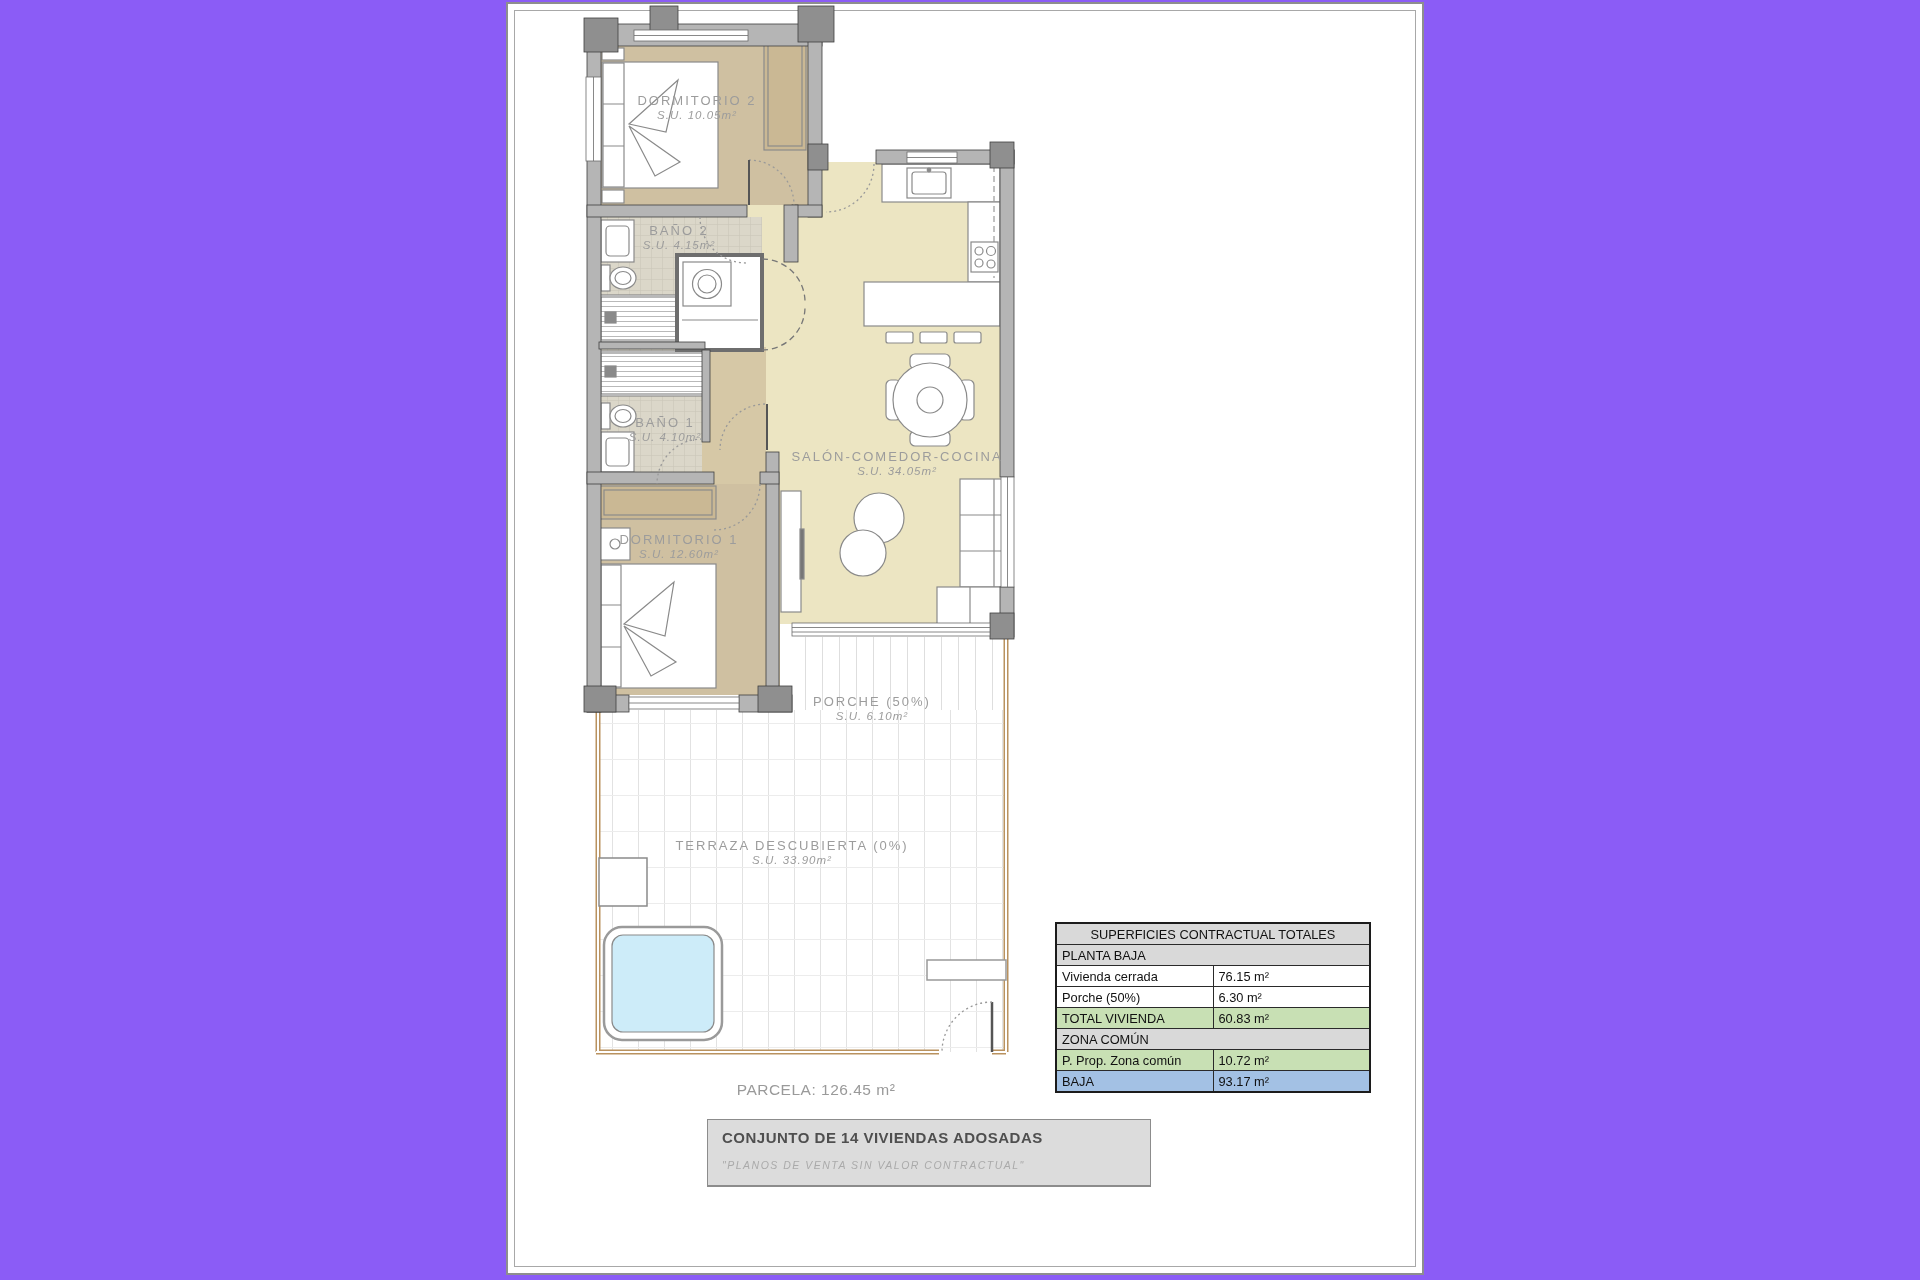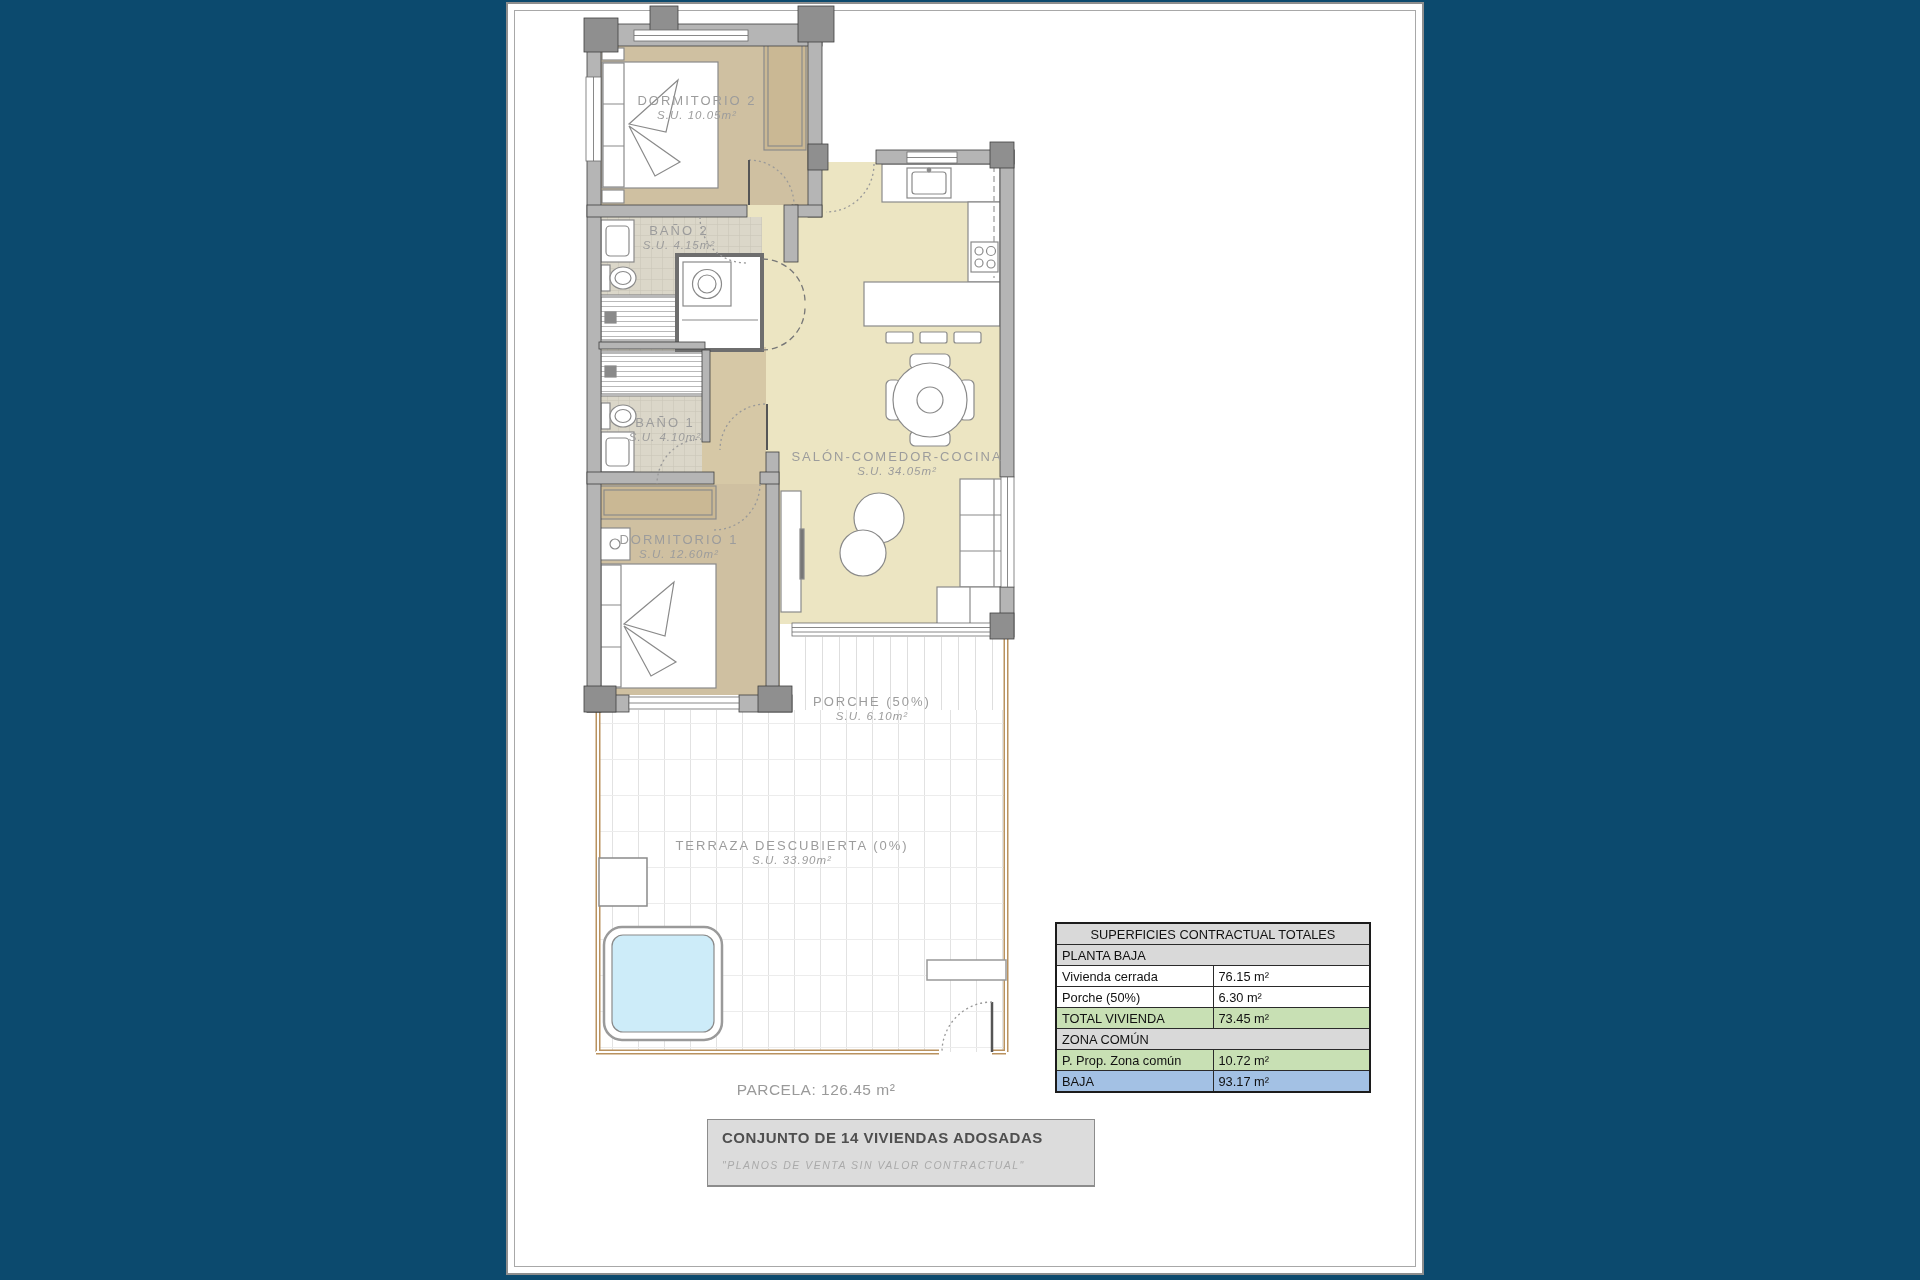--- a/index.html
+++ b/index.html
@@ -1,16 +1,16 @@
 <!DOCTYPE html>
 <html><head>
 <meta charset="utf-8">
 <style>
   html,body{margin:0;padding:0;background:#ffffff;}
-  .canvas{position:relative;width:1920px;height:1280px;background:#0c4a6e;overflow:hidden;
+  .canvas{position:relative;width:1920px;height:1280px;background:#8b5cf6;overflow:hidden;
           font-family:"Liberation Sans",sans-serif;}
   .sheet{position:absolute;left:506px;top:2px;width:918px;height:1273px;
          border:2px solid #8e8e8e;background:#fff;box-sizing:border-box;}
   .sheet-inner{position:absolute;left:6px;top:6px;right:6px;bottom:6px;
          border:1px solid #a8a8a8;pointer-events:none;}
   .plan-svg{position:absolute;left:0;top:0;}
   .room-label{position:absolute;transform:translateX(-50%);text-align:center;
          color:#9c9c9c;white-space:nowrap;line-height:1.12;}
   .room-label .rname{display:block;font-size:13px;letter-spacing:2px;}
   .room-label .rarea{display:block;font-size:11.5px;letter-spacing:1px;font-style:italic;}
@@ -22,21 +22,21 @@
   .areas th,.areas td{border:1px solid #2a2a2a;padding:1px 5px;height:18px;
          font-weight:400;overflow:hidden;white-space:nowrap;}
   .areas th{background:#d9d9d9;text-align:center;}
   .areas td.lbl{width:60%;text-align:left;}
   .areas td.val{border-left:1px solid #c9c9c9;}
   .row-section td{background:#d9d9d9;}
   .row-subtotal td{background:#c8e0b4;}
   .row-total td{background:#a3c1e4;}
   .row-total td, .row-subtotal td{border-top:1.5px solid #1c1c1c;}
   
-  .titleblock{position:absolute;left:199px;top:1115px;width:388px;
+  .titleblock{position:absolute;left:199px;top:1115px;width:444px;
          border:1px solid #8c8c8c;background:#fff;box-sizing:border-box;}
   .tb-top{background:#dcdcdc;border-bottom:1px solid #8c8c8c;height:66px;
          padding:9px 14px 0 14px;box-sizing:border-box;}
   .tb-project{font-size:15px;font-weight:bold;color:#4f4f4f;letter-spacing:.5px;}
   .tb-disclaimer{font-size:10.5px;font-style:italic;color:#aaaaaa;letter-spacing:1.5px;margin-top:13px;}
   .tb-bottom{height:77px;padding:15px 14px 0 14px;box-sizing:border-box;}
   .tb-unit{font-size:14px;color:#8a8a8a;letter-spacing:1px;}
 </style>
 </head>
 <body>
@@ -326,21 +326,21 @@
         <tr>
           <td class="lbl">Vivienda cerrada</td>
           <td class="val">76.15 m²</td>
         </tr>
         <tr>
           <td class="lbl">Porche (50%)</td>
           <td class="val">6.30 m²</td>
         </tr>
         <tr class="row-subtotal">
           <td class="lbl">TOTAL VIVIENDA</td>
-          <td class="val">73.45 m²</td>
+          <td class="val">60.83 m²</td>
         </tr>
         <tr class="row-section">
           <td class="lbl" colspan="2">ZONA COMÚN</td>
         </tr>
         <tr class="row-subtotal">
           <td class="lbl">P. Prop. Zona común</td>
           <td class="val">10.72 m²</td>
         </tr>
         <tr class="row-total">
           <td class="lbl">BAJA</td>

